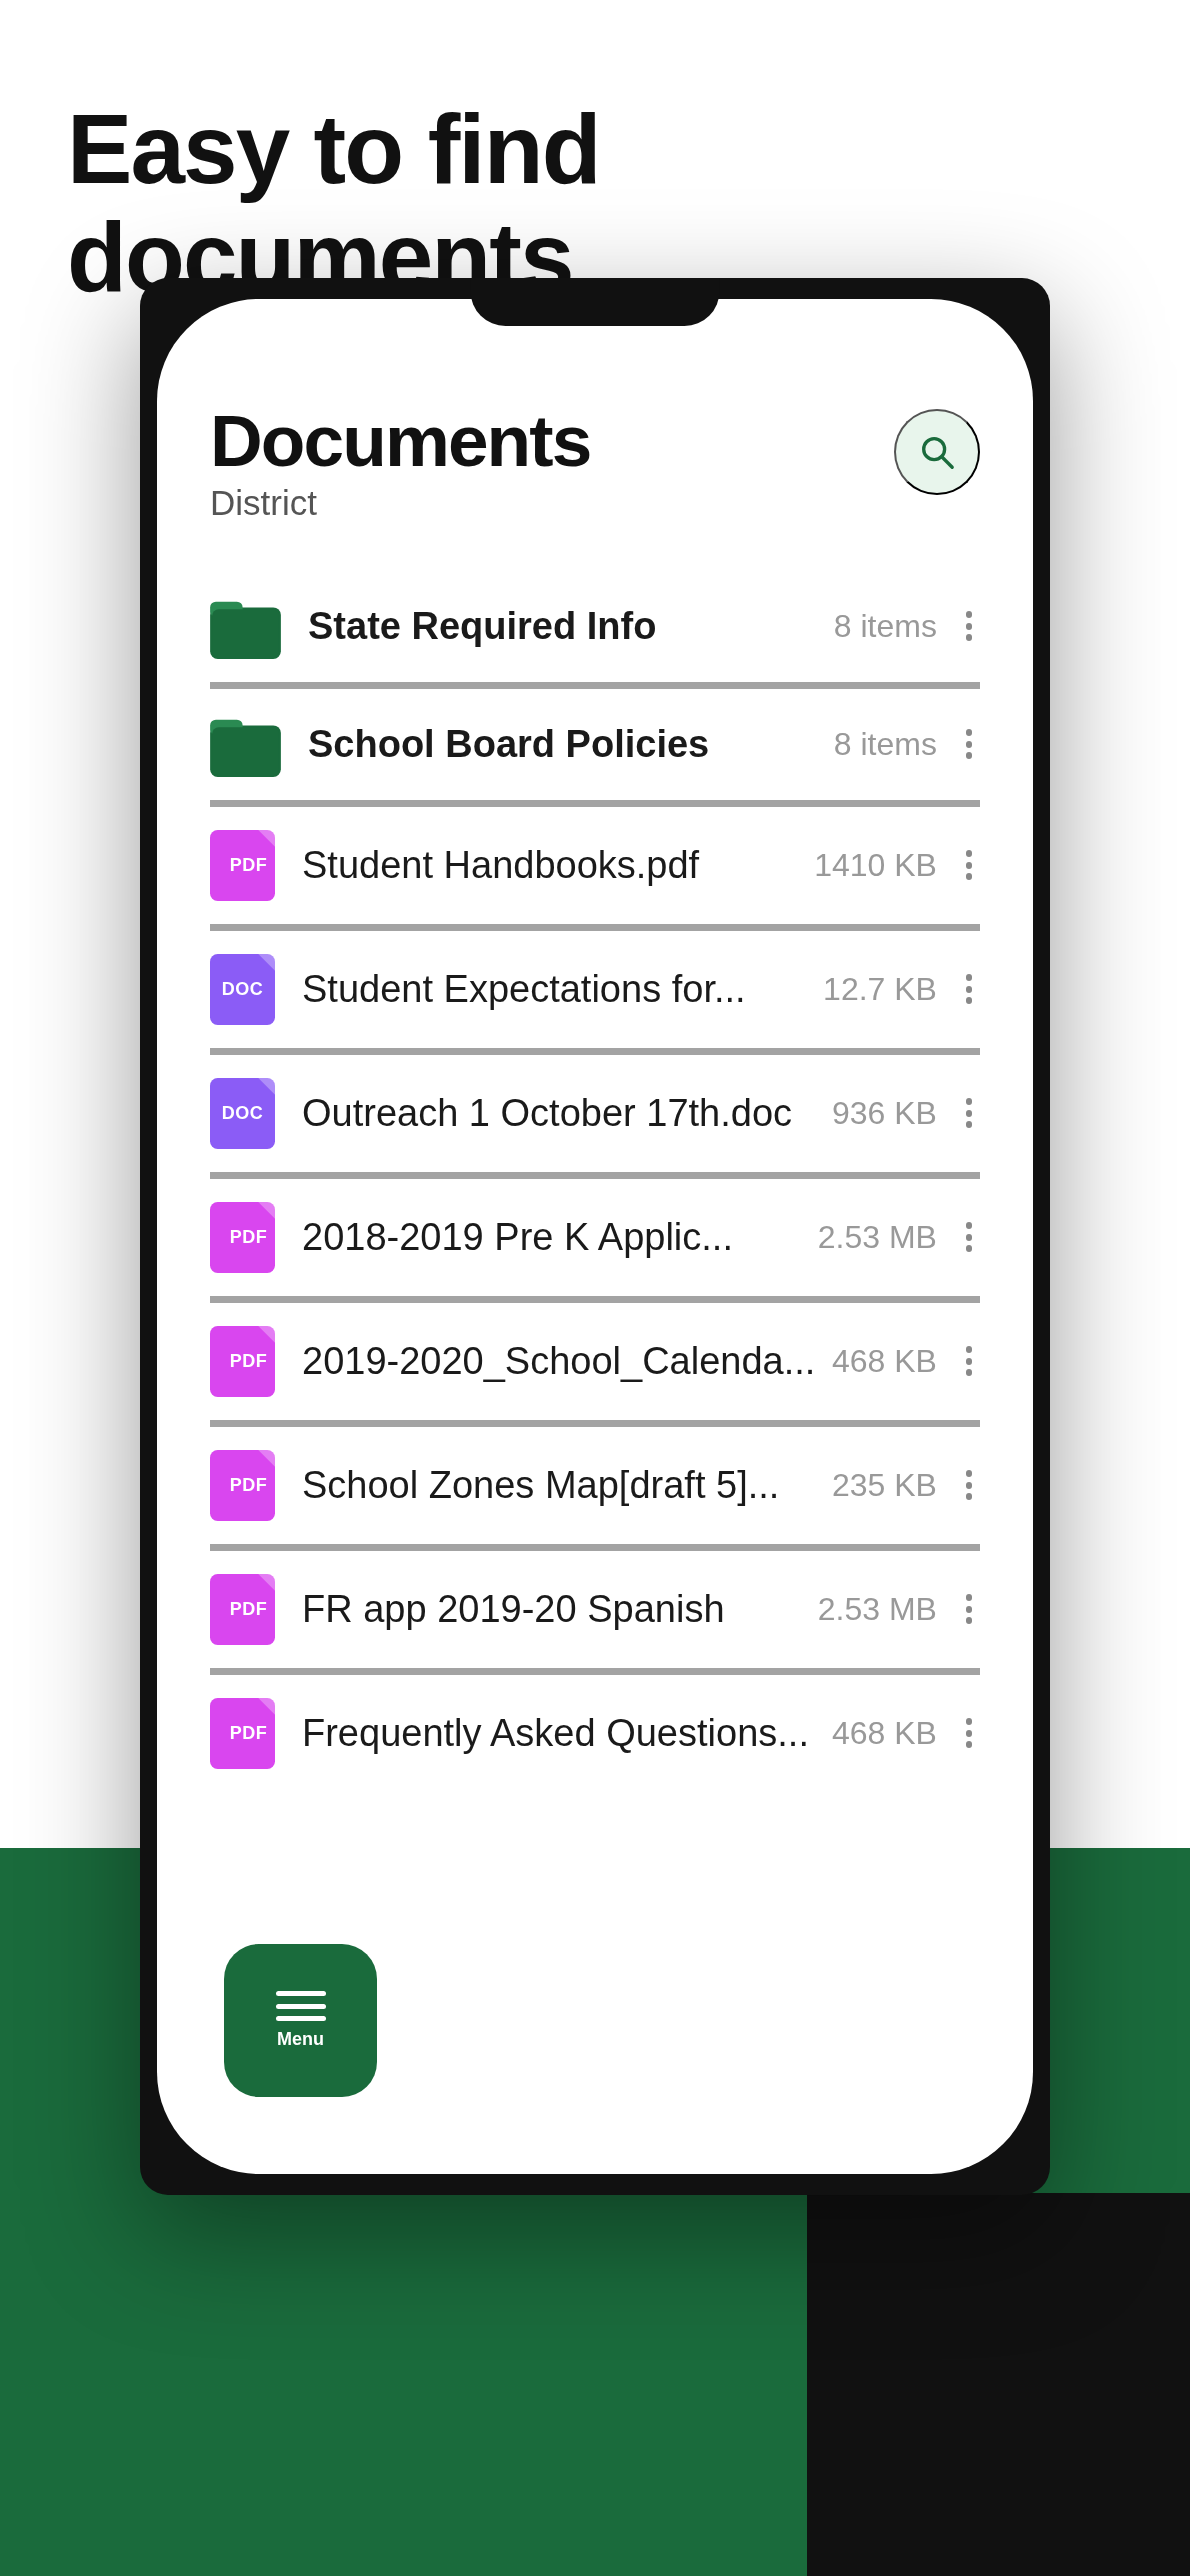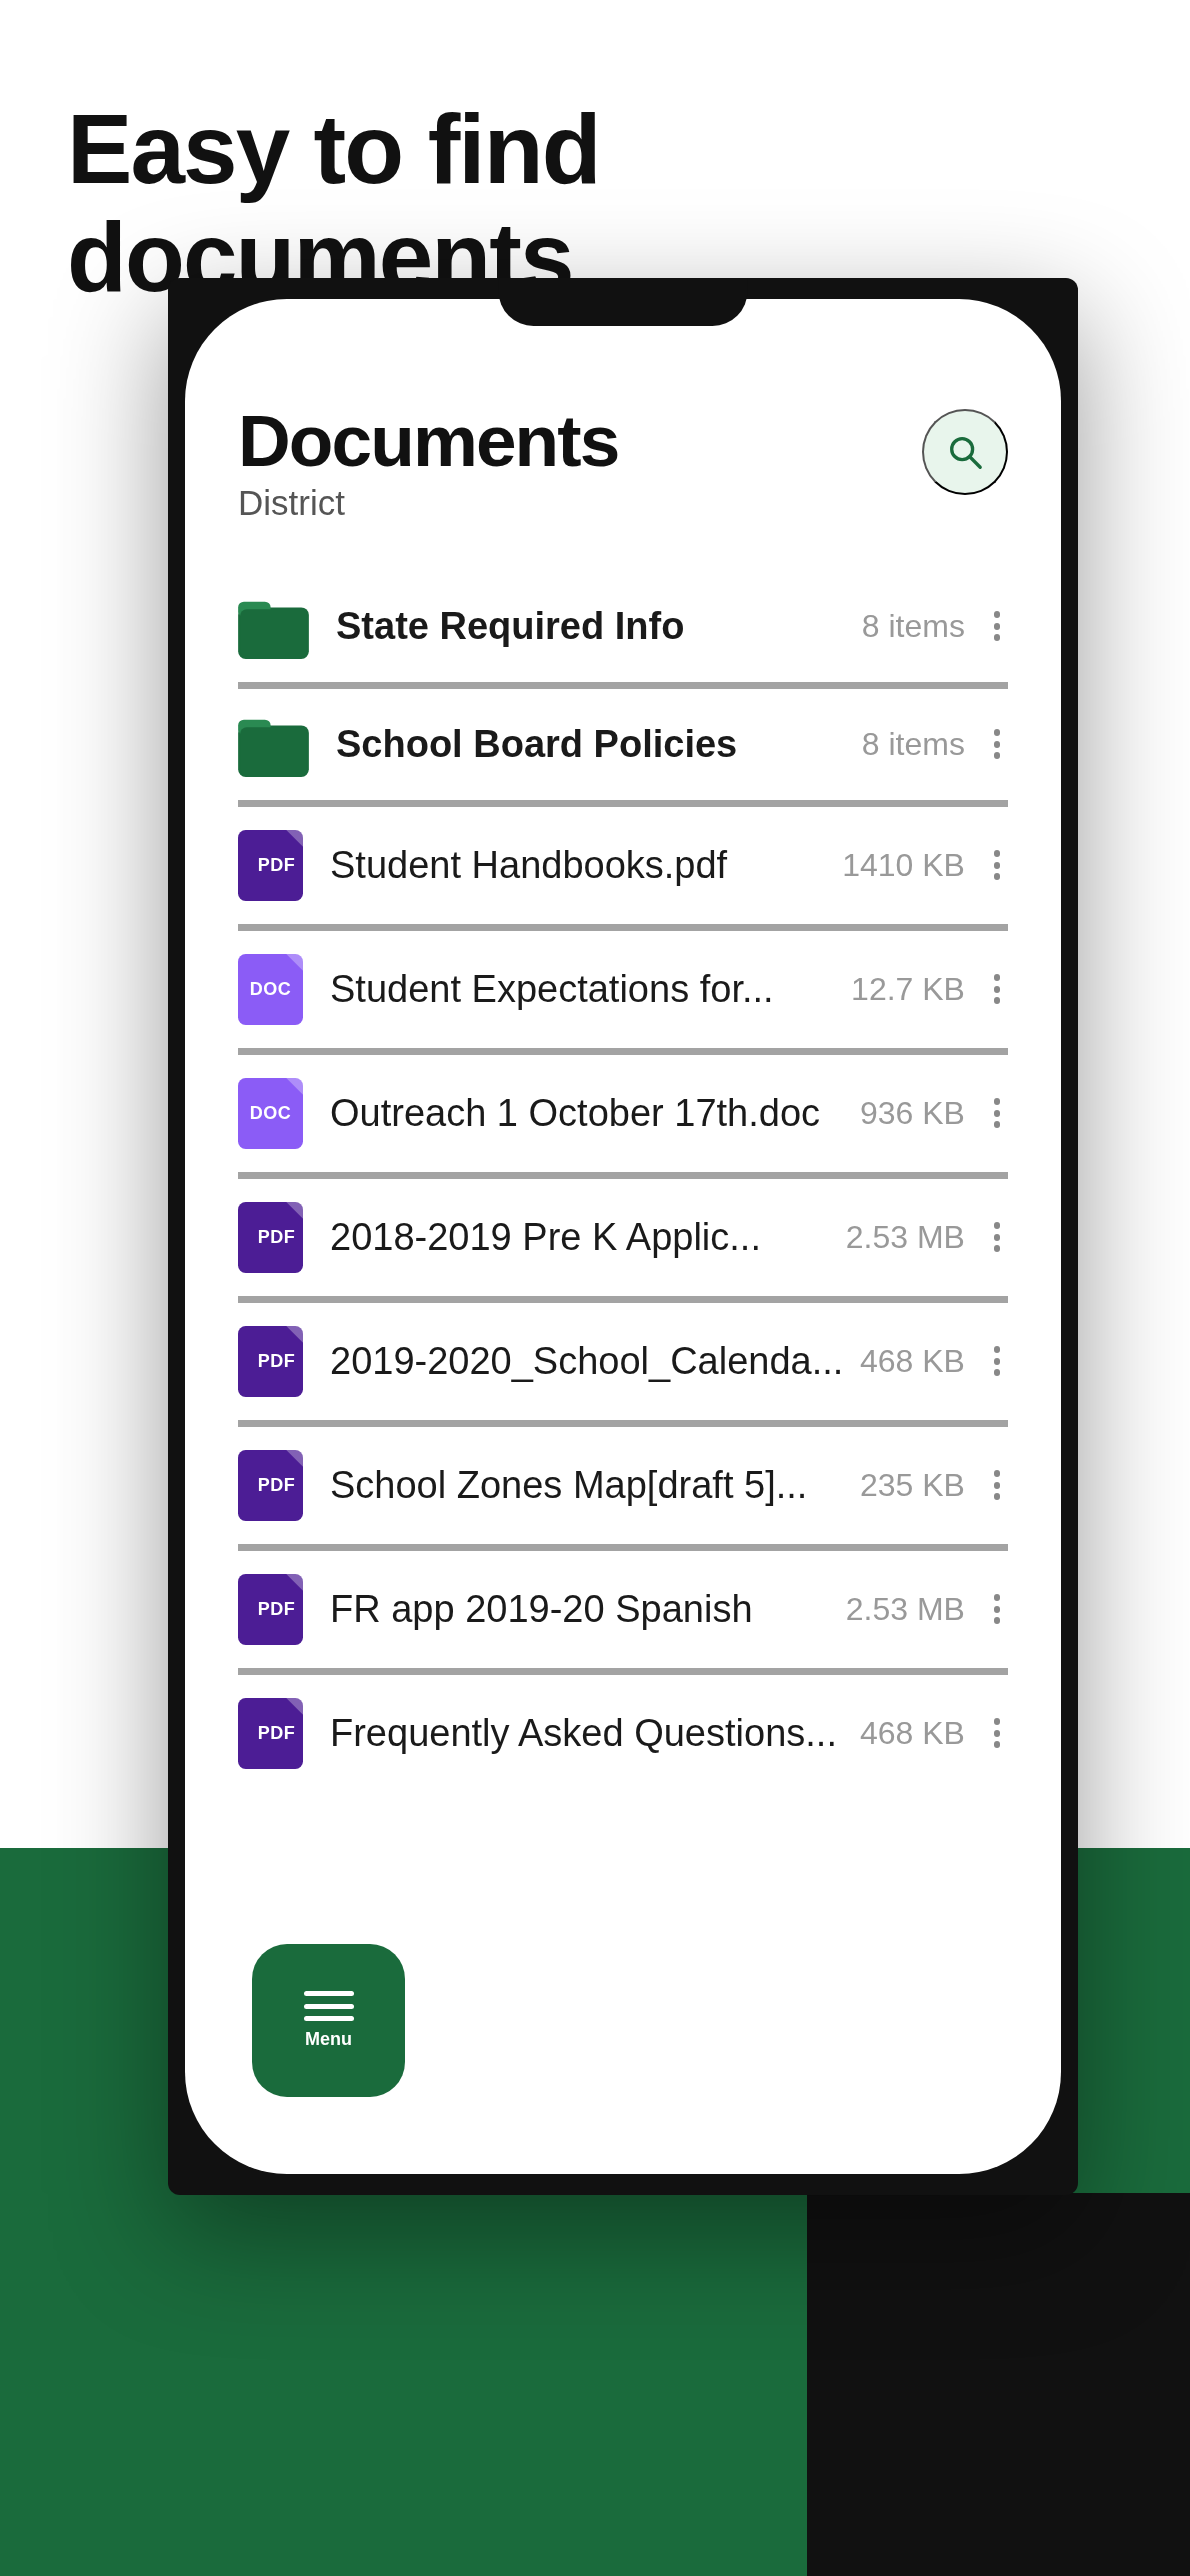--- a/index.html
+++ b/index.html
@@ -29,24 +29,23 @@
 
     
     .phone-frame {
       position: absolute;
       top: 278px;
       left: 50%;
       transform: translateX(-50%);
       width: 910px;
       height: 1917px;
       background: #111111;
-      border-radius: 12px;
+      border-radius: 28px;
       box-shadow: 0 38px 115px rgba(0,0,0,0.4);
       z-index: 10;
-      margin-left: 28px;
     }
 
     
     .phone-notch {
       position: absolute;
       top: 0;
       left: 50%;
       transform: translateX(-50%);
       width: 249px;
       height: 48px;
@@ -158,21 +157,21 @@
       margin-right: 27px;
       position: relative;
     }
 
     .folder-svg {
       width: 71px;
       height: 65px;
     }
 
     .file-pdf {
-      background: #4c1d95;
+      background: #d946ef;
       padding-left: 12px;
     }
 
     .file-doc {
       background: #8b5cf6;
     }
 
     .file-label {
       font-size: 18px;
       font-weight: 700;

